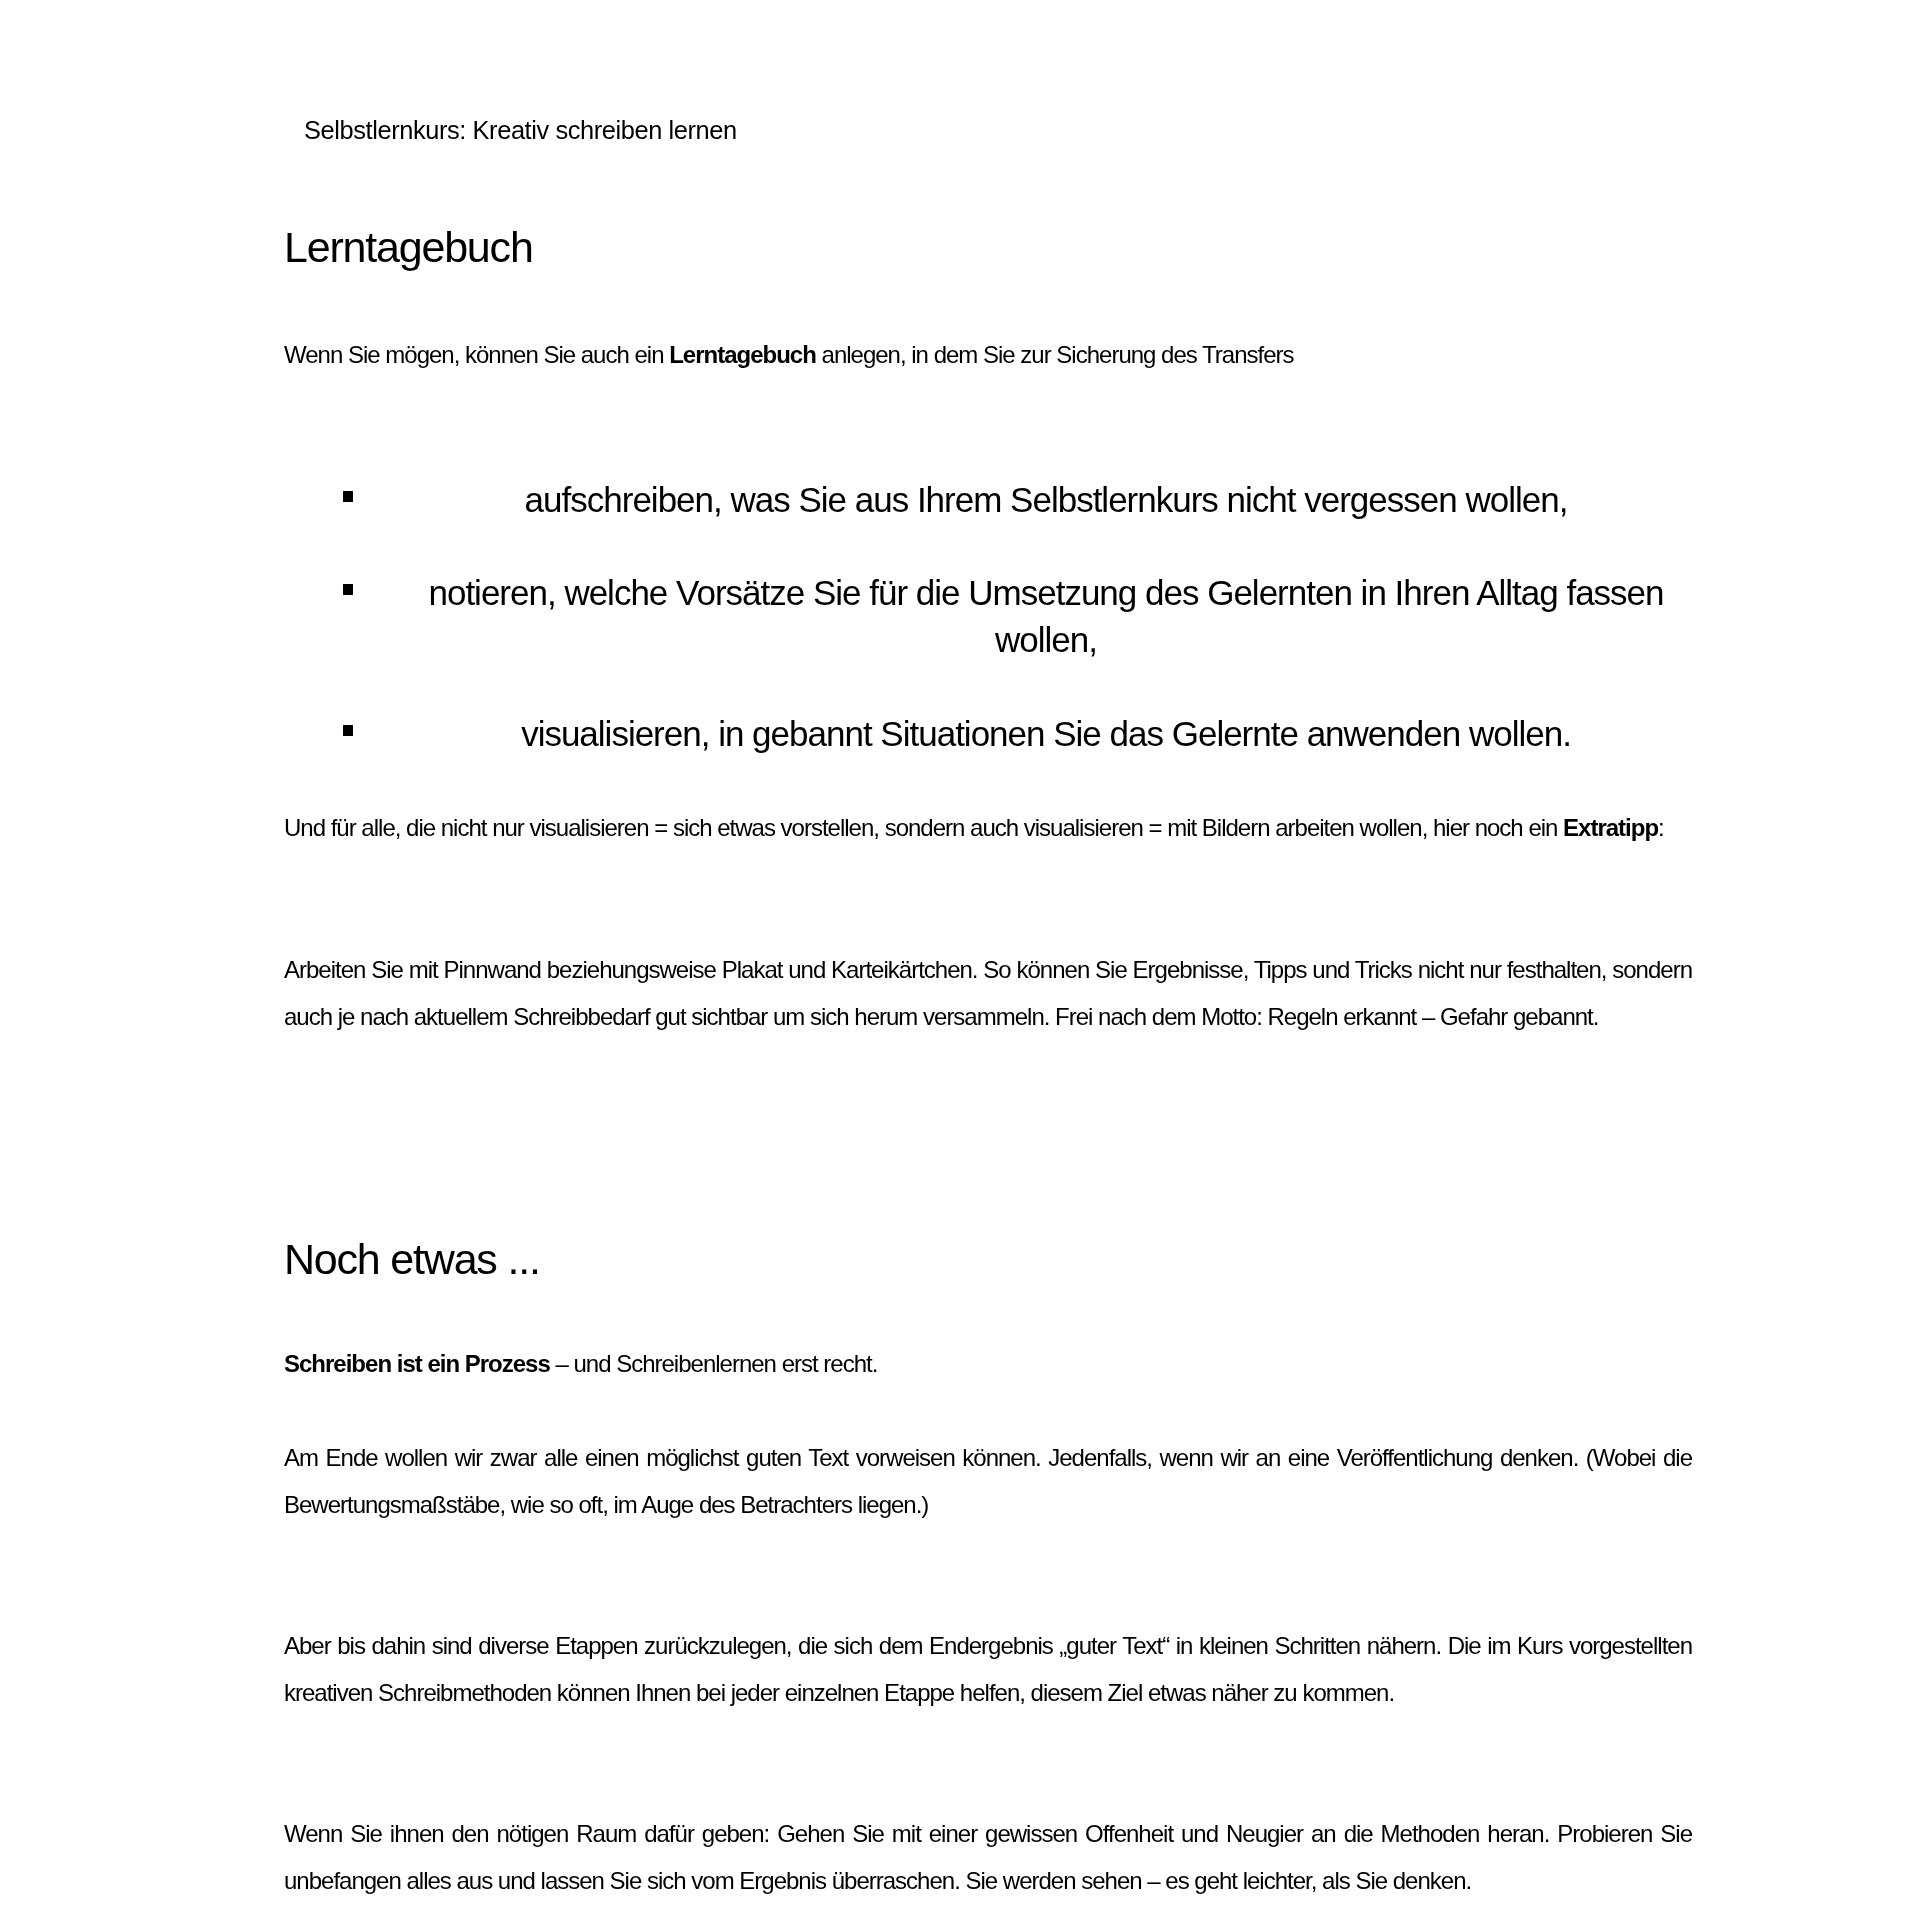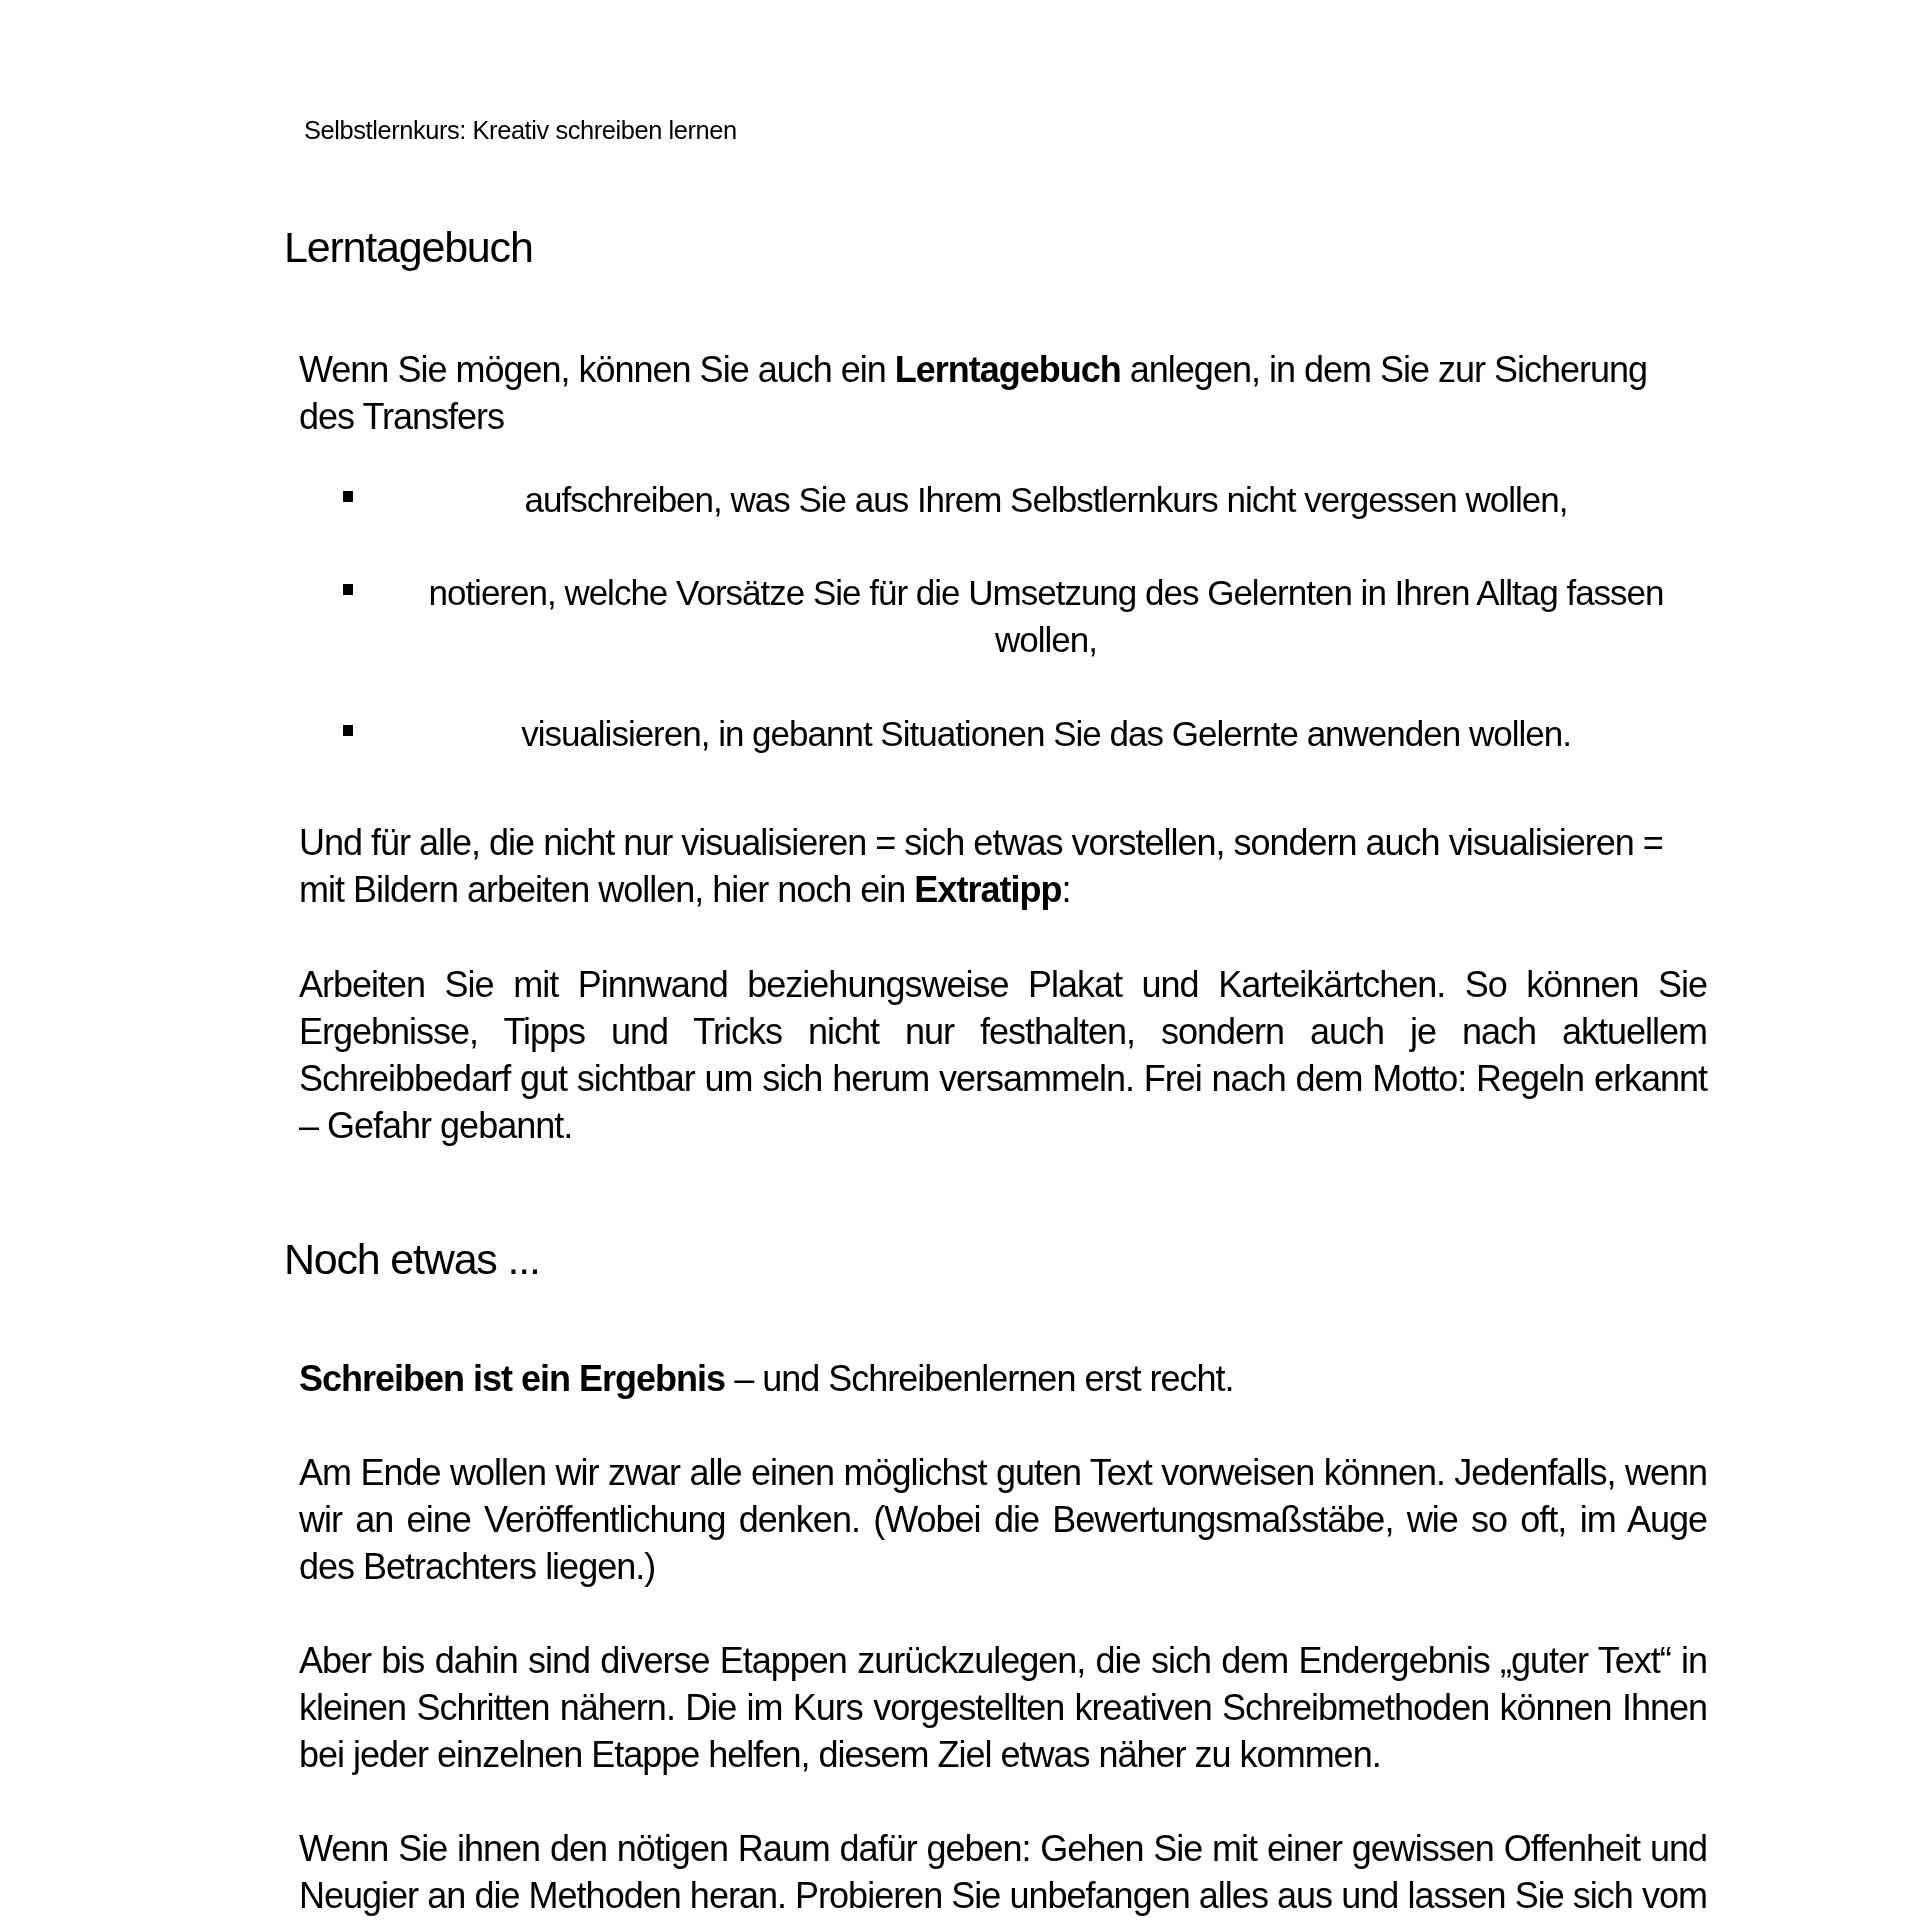--- a/index.html
+++ b/index.html
@@ -1,19 +1,19 @@
 <!DOCTYPE html>
 <html style="font-size:6.2px"><head>
 <meta charset="utf-8">
 <style>
   html, body { margin: 0; padding: 0; background: #ffffff; }
   body { width: 1910px; height: 2703px; position: relative; overflow: hidden; color: #000; font-family: "Liberation Sans", sans-serif; }
   .page-header { position: absolute; left: 284px; top: 116px; font-size: 25.4px; letter-spacing: -0.4px; margin-left: 20px; }
   h2 { margin: 0; font-weight: normal; font-size: 43px; letter-spacing: -1.2px; position: absolute; left: 284px; }
-  p { margin: 15px; font-size: 36px; line-height: 47px; letter-spacing: -1px; position: absolute; left: 284px; width: 1408px; }
+  p { margin: 0; font-size: 24px; line-height: 47px; letter-spacing: -1px; position: absolute; left: 284px; width: 1408px; }
   p.justify { text-align: justify; text-align-last: left; }
   b { font-weight: bold; }
   .bullet-item { position: absolute; left: 343px; width: 1349px; font-size: 35px; line-height: 47px; letter-spacing: -1px; text-align: center; }
   .bullet-item .bullet { position: absolute; left: 0; top: 14.6px; width: 10px; height: 11.6px; background: #000; }
   .bullet-item .text { display: block; margin-left: 57px; }
 </style>
 </head>
 <body>
 
 <div class="page-header">Selbstlernkurs: Kreativ schreiben lernen</div>
@@ -39,19 +39,19 @@
 
 <p style="top:804px;">
   <span>Und für alle, die nicht nur visualisieren = sich etwas vorstellen, sondern auch visualisieren = mit Bildern arbeiten wollen, hier noch ein </span><b>Extratipp</b><span>:</span>
 </p>
 
 <p class="justify" style="top:946px;">Arbeiten Sie mit Pinnwand beziehungsweise Plakat und Karteikärtchen. So können Sie Ergebnisse, Tipps und Tricks nicht nur festhalten, sondern auch je nach aktuellem Schreibbedarf gut sichtbar um sich herum versammeln. Frei nach dem Motto: Regeln erkannt – Gefahr gebannt.</p>
 
 <h2 style="top:1235px;text-align:right;">Noch etwas ...</h2>
 
 <p style="top:1340px;">
-  <b>Schreiben ist ein Ergebnis</b><span> – und Schreibenlernen erst recht.</span>
+  <b>Schreiben ist ein Prozess</b><span> – und Schreibenlernen erst recht.</span>
 </p>
 
 <p class="justify" style="top:1434px;">Am Ende wollen wir zwar alle einen möglichst guten Text vorweisen können. Jedenfalls, wenn wir an eine Veröffentlichung denken. (Wobei die Bewertungsmaßstäbe, wie so oft, im Auge des Betrachters liegen.)</p>
 <p class="justify" style="top:1622px;">Aber bis dahin sind diverse Etappen zurückzulegen, die sich dem Endergebnis „guter Text“ in kleinen Schritten nähern. Die im Kurs vorgestellten kreativen Schreibmethoden können Ihnen bei jeder einzelnen Etappe helfen, diesem Ziel etwas näher zu kommen.</p>
 <p class="justify" style="top:1810px;">Wenn Sie ihnen den nötigen Raum dafür geben: Gehen Sie mit einer gewissen Offenheit und Neugier an die Methoden heran. Probieren Sie unbefangen alles aus und lassen Sie sich vom Ergebnis überraschen. Sie werden sehen – es geht leichter, als Sie denken.</p>
 
 
 </body></html>

